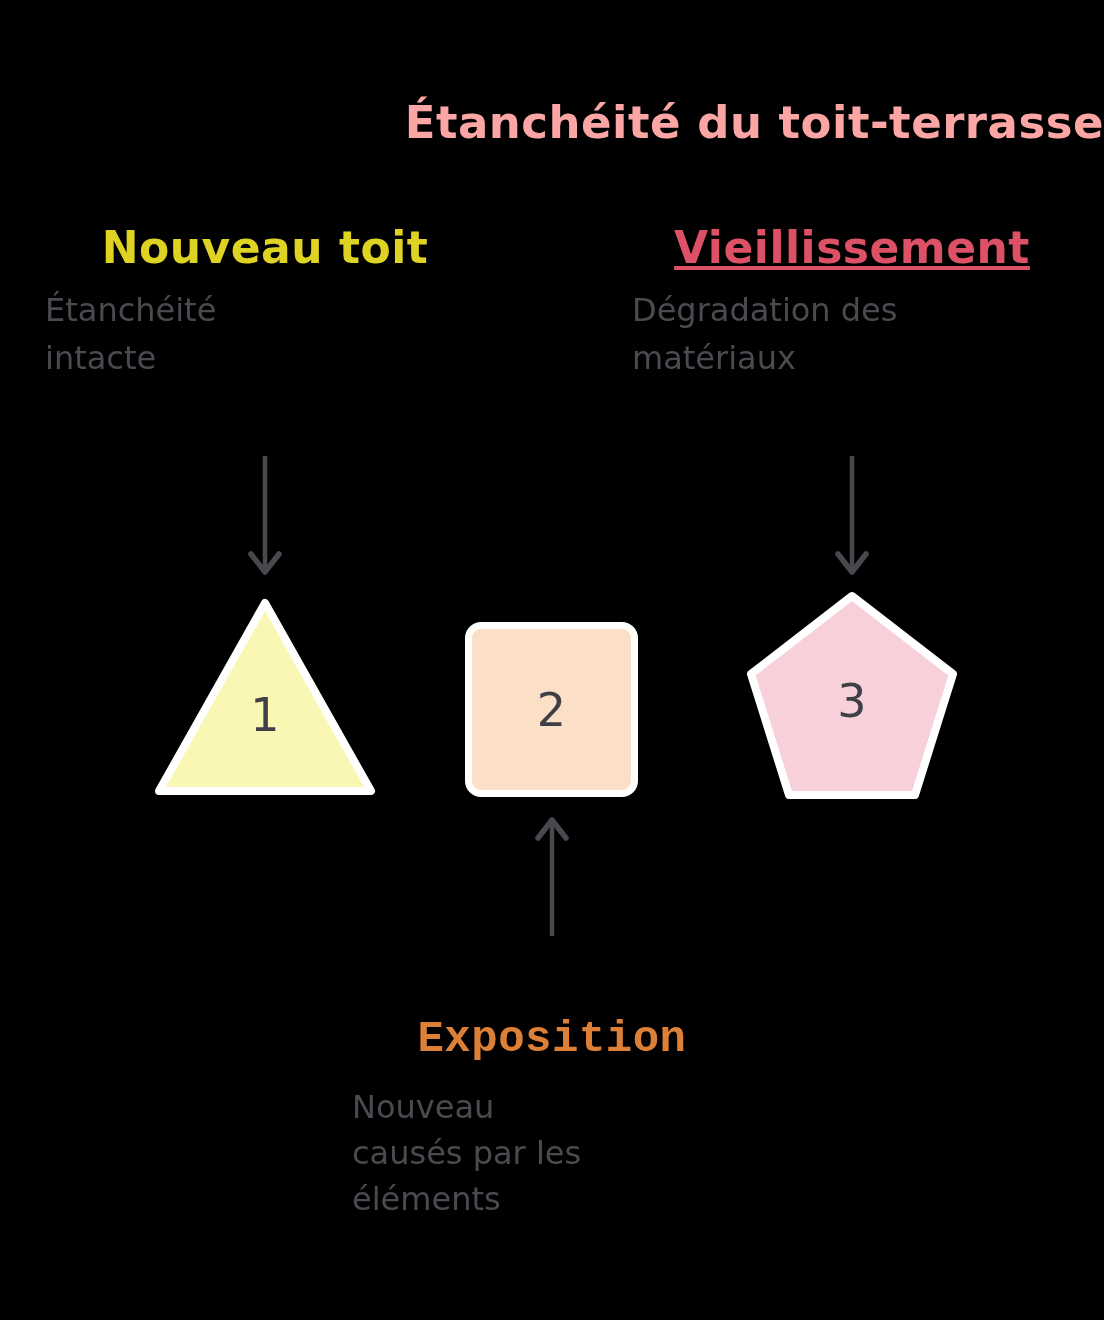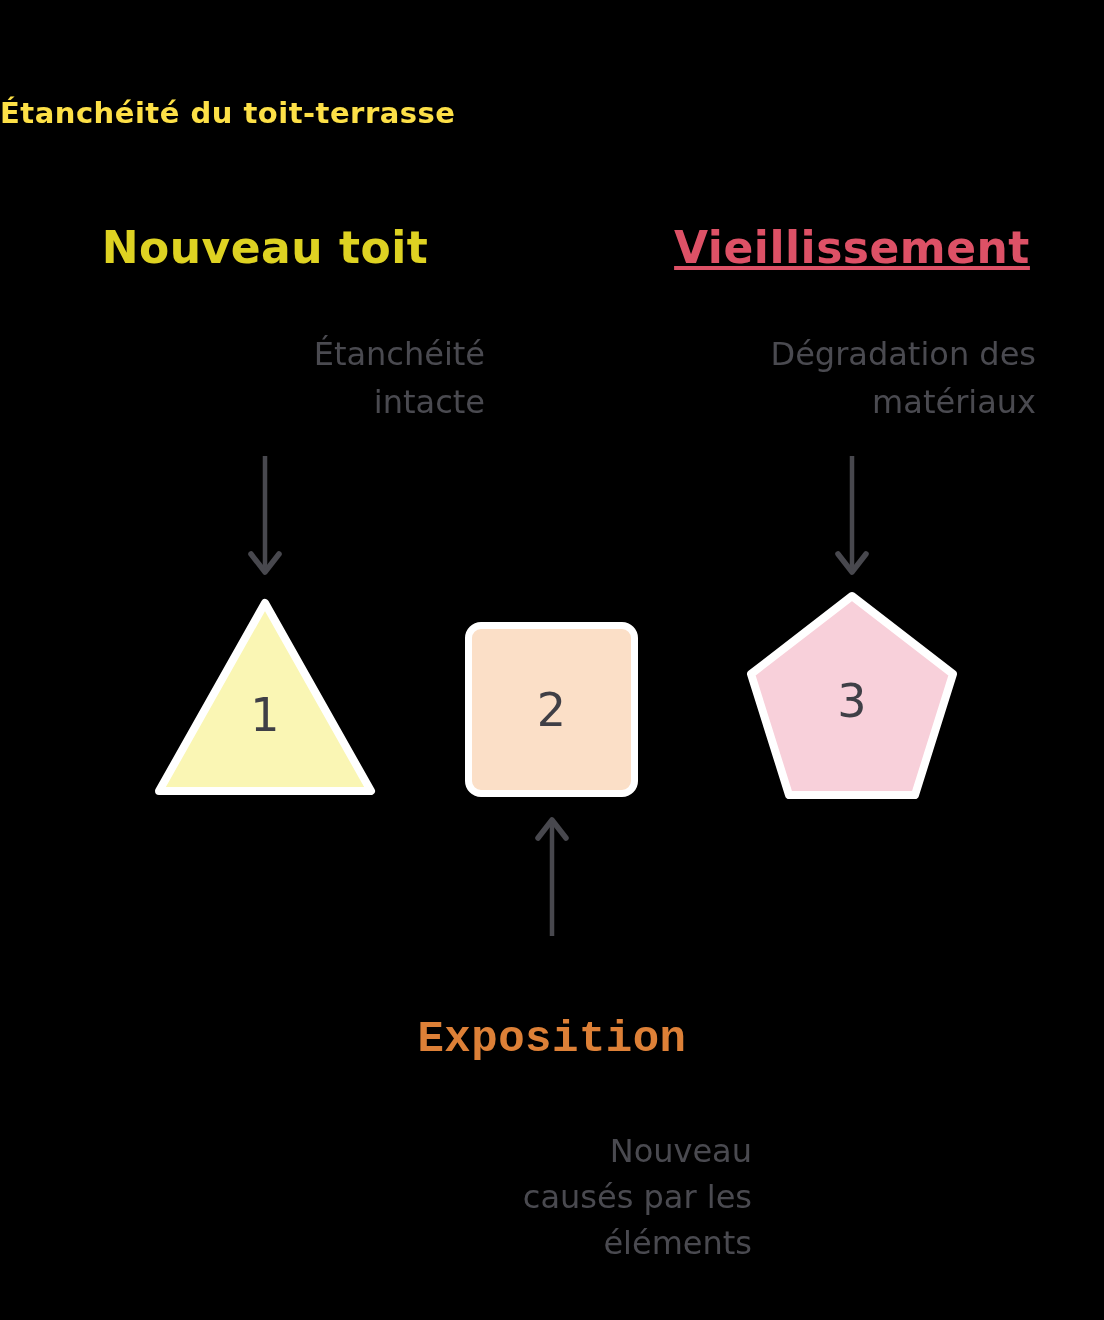--- a/index.html
+++ b/index.html
@@ -7,41 +7,40 @@
     width:1104px; height:1320px;
     background:#000000;
     position:relative;
     font-family:"DejaVu Sans", sans-serif;
     overflow:hidden;
   }
   .abs { position:absolute; }
 
   .title {
     top:96px; left:0; width:1104px;
-    text-align:left;
-    font-size:29px; font-weight:bold;
-    color:#fde047; letter-spacing:0.5px;
+    text-align:right;
+    font-size:45px; font-weight:bold;
+    color:#fca5a5; letter-spacing:0.5px;
   }
 
   .heading {
     font-size:44px; font-weight:bold;
     text-align:center; letter-spacing:0.5px;
   }
   .heading-left   { left:45px;  top:222px; width:440px; color:#ded222; }
   .heading-right  { left:632px; top:222px; width:440px; color:#dd5166;text-decoration:underline; }
   .heading-bottom { left:352px; top:1014px; width:400px; color:#dd8037;font-family:Liberation Mono, monospace; }
 
   .desc {
     font-size:32px; color:#4a4a50;
-    text-align:right; white-space:pre-line;
+    text-align:left; white-space:pre-line;
     line-height:48px;
-    margin-top:44px;
   }
   .desc-left   { left:45px;  top:286px; width:440px; }
-  .desc-right  { left:596px; top:286px; width:440px; }
+  .desc-right  { left:632px; top:286px; width:440px; }
   .desc-bottom { left:352px; top:1084px; width:400px; line-height:46px; }
 
   .arrow-svg { display:block; }
   .arrow-stroke { stroke:#48484e; fill:none; }
   .arrow-line { stroke-width:4.5; }
   .arrow-head { stroke-width:5.5; stroke-linejoin:round; stroke-linecap:round; }
 
   .shape-svg polygon { stroke:#ffffff; stroke-width:8; stroke-linejoin:round; }
 
   .square-shape {

